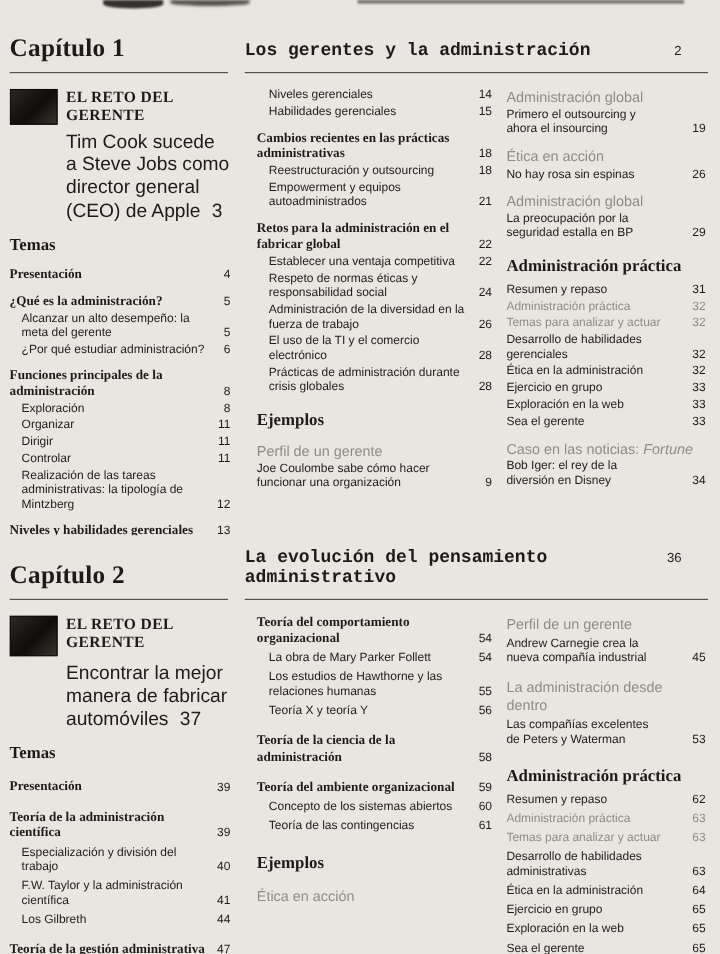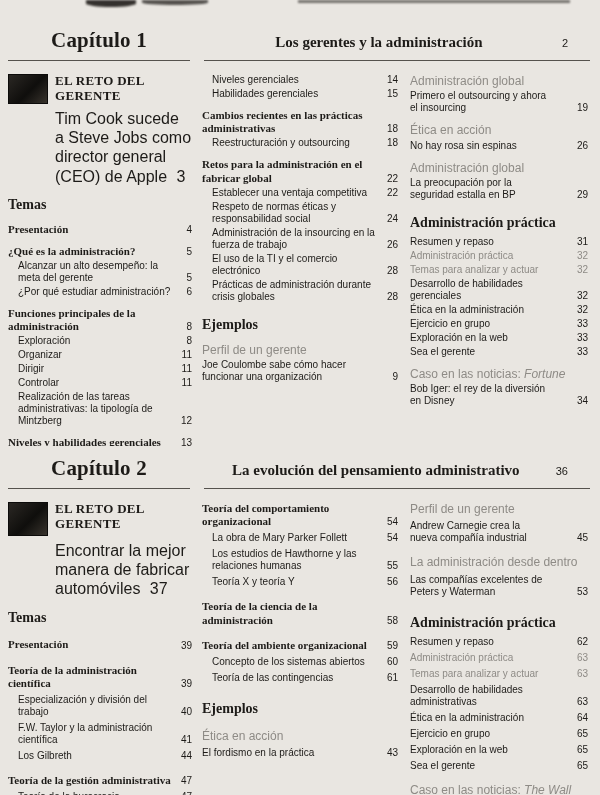--- a/index.html
+++ b/index.html
@@ -6,42 +6,42 @@
   html, body { margin:0; padding:0; width:600px; height:795px; overflow:hidden; }
   body {
     background:#e9e6e1;
     font-family:"Liberation Sans", sans-serif;
     color:#1d1b18;
     position:relative;
   }
   .page { padding:28px 10px 0 8px; height:100%; }
 
   
-  .chap-header { display:flex; align-items:flex-end;text-align:center; }
+  .chap-header { display:flex; align-items:flex-end; }
   .chap-header.second { margin-top:10px; }
   .chap-num {
     width:182px; font-family:"Liberation Serif", serif; font-size:21px; font-weight:bold;
     letter-spacing:.2px; border-bottom:1.5px solid #55524d; padding-bottom:7px;
   }
   .chap-title-wrap {
     flex:1; margin-left:14px; display:flex; align-items:baseline;
     border-bottom:1.5px solid #55524d; padding-bottom:9px;
     font-family:"Liberation Serif", serif; font-weight:bold; font-size:15px;
   }
-  .chap-title { flex:1; }
+  .chap-title { flex:1;font-family:Liberation Mono, monospace; }
   .chap-page {
     font-family:"Liberation Sans", sans-serif; font-weight:normal; font-size:11px;
     margin-left:8px; padding-right:22px;
   }
 
   
   .chap-content { display:flex; margin-top:13px; }
   .chap1 .chap-content { height:372px; overflow:hidden; }
   .col-left  { width:184px; }
-  .col-mid   { width:196px; margin-left:10px; }
+  .col-mid   { width:196px; margin-left:22px; }
   .col-right { flex:1; margin-left:12px; padding-right:2px; }
 
   
   .feature { margin-bottom:11px; }
   .feature-top { display:flex; align-items:flex-start; }
   .feature-thumb {
     width:40px; height:30px; flex:none;
     background:linear-gradient(135deg,#2c2925 0%,#0f0e0c 55%,#3b362f 100%);
     box-shadow:0 0 0 1px #0c0b0a inset;
   }
@@ -170,34 +170,38 @@
             <span class="toc-page">15</span>
           </div>
           <div class="toc-row s-b">
             <span class="toc-text">Cambios recientes en las prácticas administrativas</span>
             <span class="toc-page">18</span>
           </div>
           <div class="toc-row s-s">
             <span class="toc-text">Reestructuración y outsourcing</span>
             <span class="toc-page">18</span>
           </div>
+          <div class="toc-row s-s">
+            <span class="toc-text">Empowerment y equipos autoadministrados</span>
+            <span class="toc-page">21</span>
+          </div>
           <div class="toc-row s-b">
             <span class="toc-text">Retos para la administración en el fabricar global</span>
             <span class="toc-page">22</span>
           </div>
           <div class="toc-row s-s">
             <span class="toc-text">Establecer una ventaja competitiva</span>
             <span class="toc-page">22</span>
           </div>
           <div class="toc-row s-s">
             <span class="toc-text">Respeto de normas éticas y responsabilidad social</span>
             <span class="toc-page">24</span>
           </div>
           <div class="toc-row s-s">
-            <span class="toc-text">Administración de la insourcing en la fuerza de trabajo</span>
+            <span class="toc-text">Administración de la diversidad en la fuerza de trabajo</span>
             <span class="toc-page">26</span>
           </div>
           <div class="toc-row s-s">
             <span class="toc-text">El uso de la TI y el comercio electrónico</span>
             <span class="toc-page">28</span>
           </div>
           <div class="toc-row s-s">
             <span class="toc-text">Prácticas de administración durante crisis globales</span>
             <span class="toc-page">28</span>
           </div>
@@ -371,24 +375,20 @@
           <div class="toc-row s-s">
             <span class="toc-text">Teoría de las contingencias</span>
             <span class="toc-page">61</span>
           </div>
           <div class="toc-row s-h">
             <span class="toc-text">Ejemplos</span>
           </div>
           <div class="toc-row s-c">
             <span class="toc-text">Ética en acción</span>
           </div>
-          <div class="toc-row s-e">
-            <span class="toc-text">El fordismo en la práctica</span>
-            <span class="toc-page">43</span>
-          </div>
         </div>
       <div class="col-right toc-col">
           <div class="toc-row s-c">
             <span class="toc-text">Perfil de un gerente</span>
           </div>
           <div class="toc-row s-e">
             <span class="toc-text">Andrew Carnegie crea la nueva compañía industrial</span>
             <span class="toc-page">45</span>
           </div>
           <div class="toc-row s-c">

